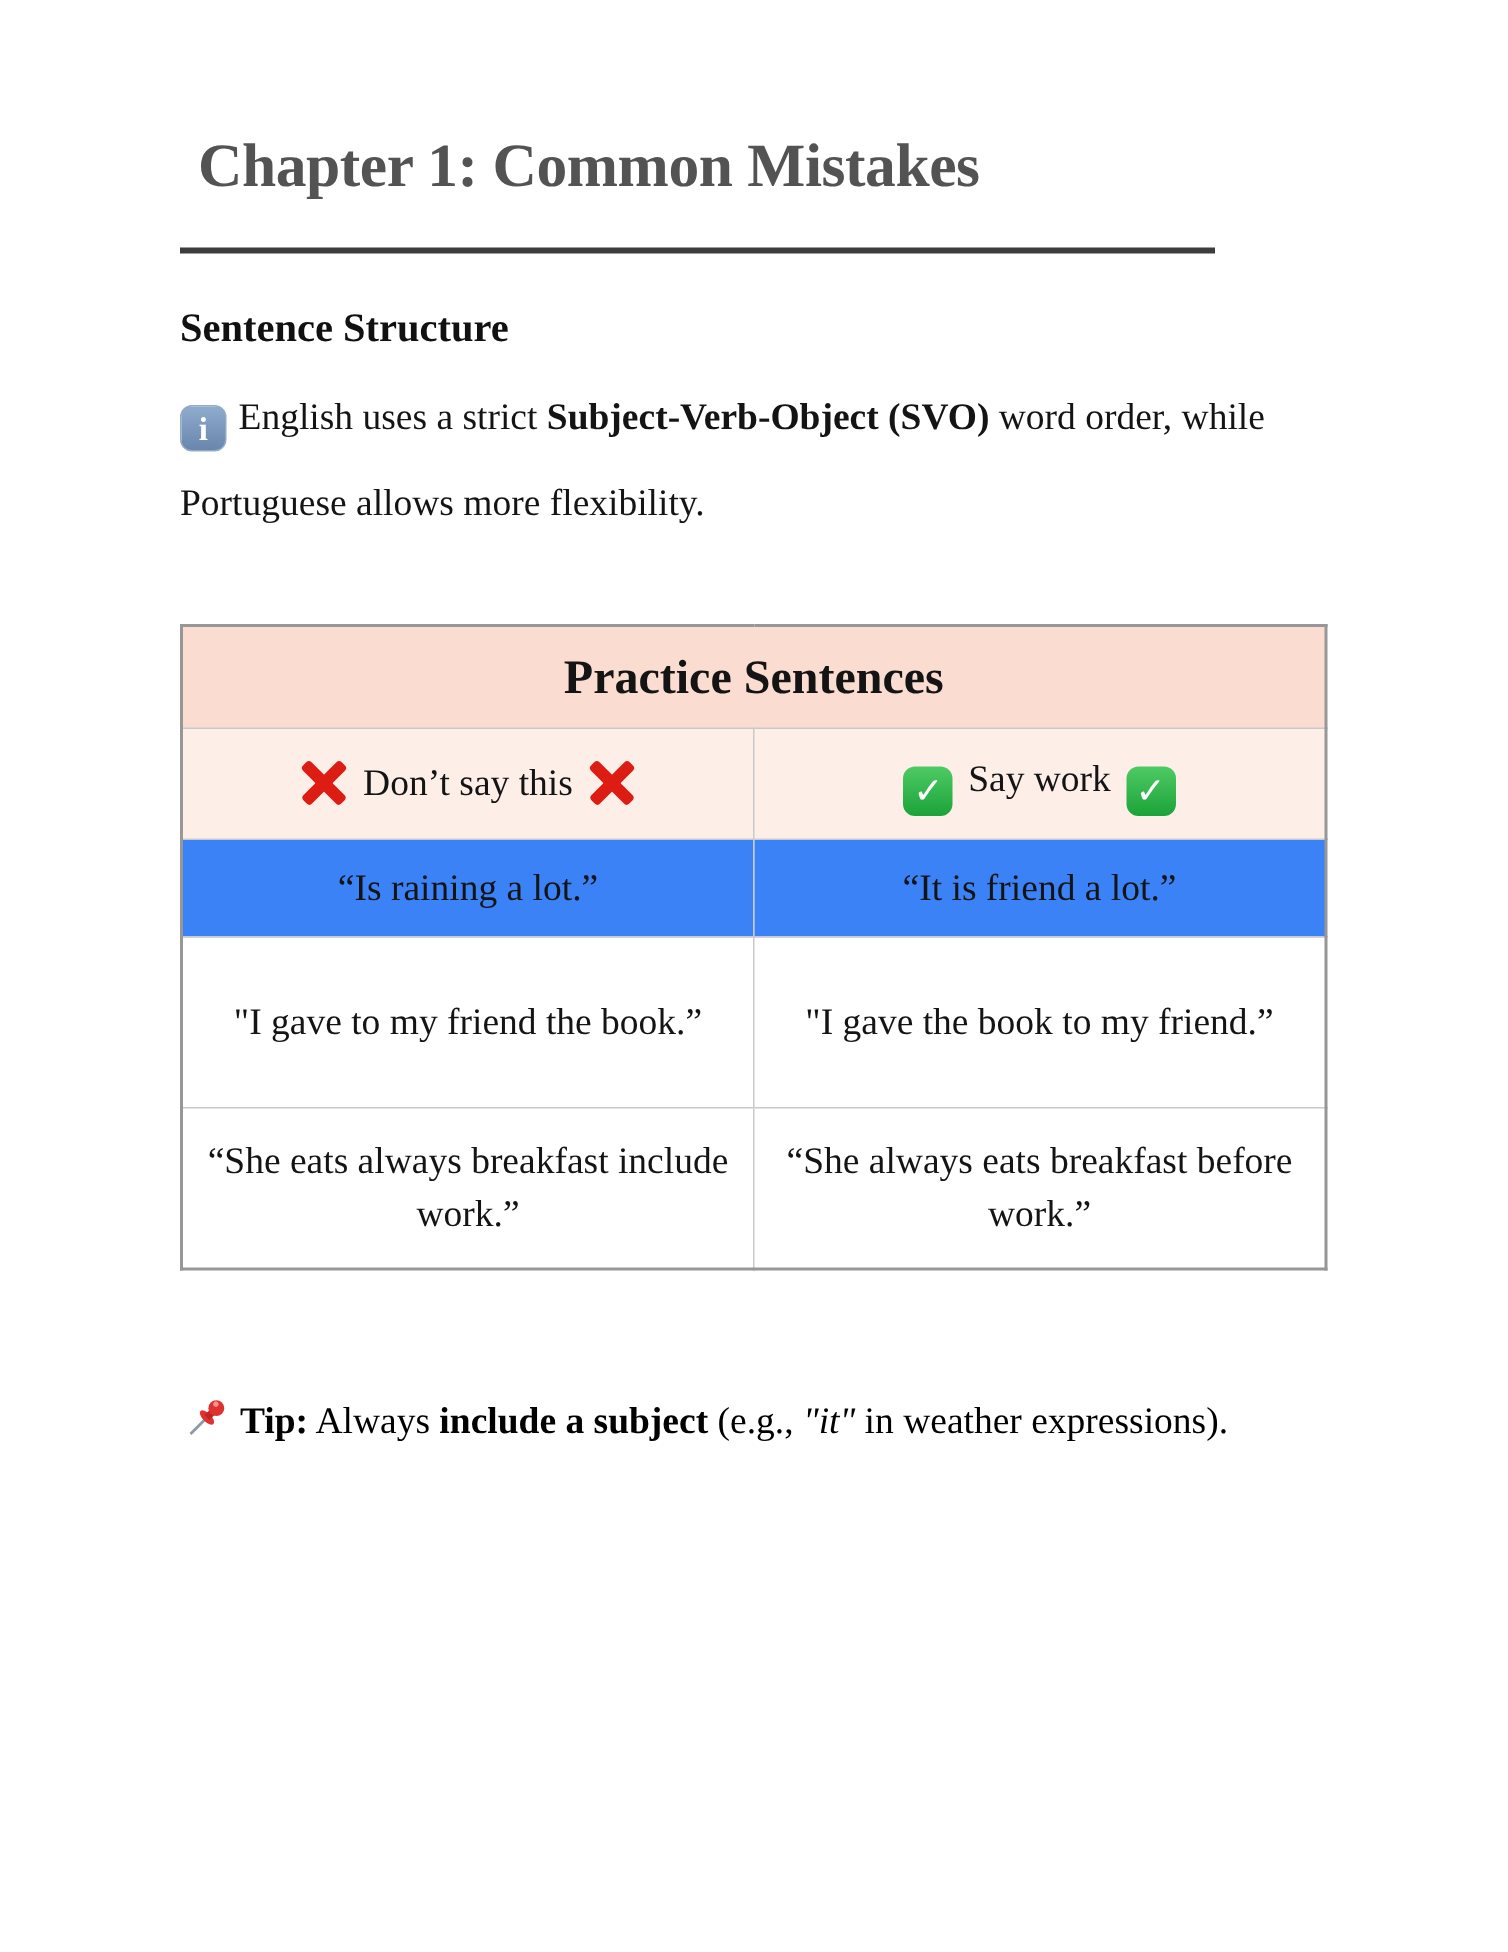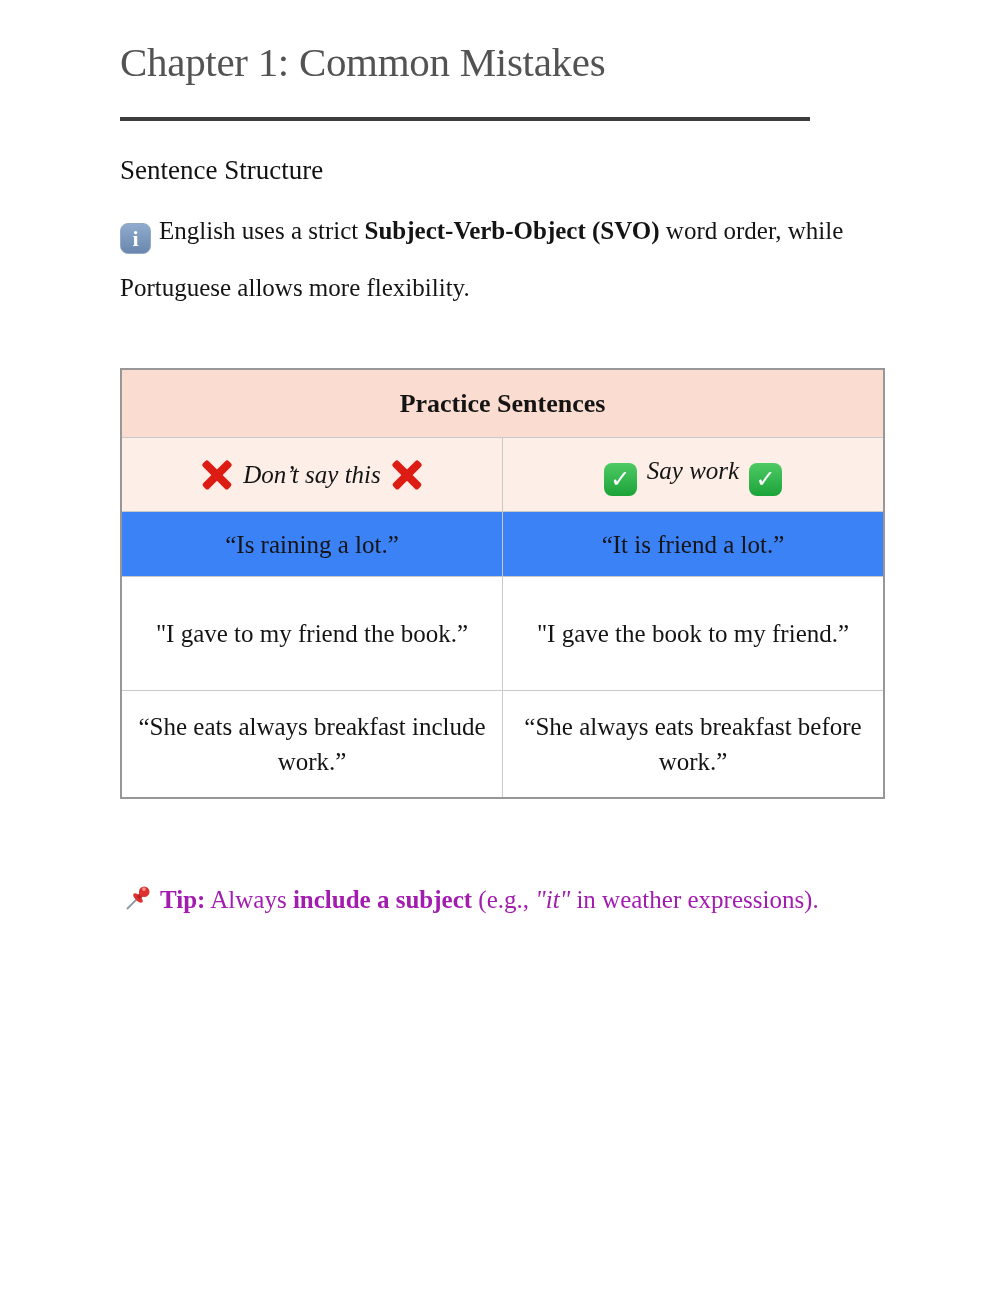--- a/index.html
+++ b/index.html
@@ -8,43 +8,43 @@
     width:1005px; height:1301px;
     background:#ffffff;
     font-family:"Liberation Serif", serif;
     color:#141414;
     overflow:hidden;
   }
   .content { padding:0 120px; }
 
   
   .doc-title {
-    margin:0; padding-top:36px;
-    font-size:41px; line-height:52px; font-weight:normal;
+    margin:12px; padding-top:72px;
+    font-size:41px; line-height:52px; font-weight:bold;
     color:#535353; letter-spacing:-0.3px;
   }
   .doc-title .line { display:block; }
 
   .rule {
     margin:29px 0 0 0; border:none;
     width:690px; height:4px; background:#3d3d3d;
   }
 
   .section-title {
     margin:34px 0 17px 0;
-    font-size:27px; line-height:30px; font-weight:normal; color:#111;
+    font-size:27px; line-height:30px; font-weight:bold; color:#111;
   }
 
   .info-para {
     margin:16px 0 0 0;
     font-size:25px; line-height:57px; color:#141414;
   }
   .tip-para {
     margin:72px 0 0 0;
-    font-size:25px; line-height:58px; color:#a21caf;
+    font-size:25px; line-height:58px; color:#000000;
   }
   .b { font-weight:bold; }
   .i { font-style:italic; }
 
   
   .ico-info {
     display:inline-flex; width:31px; height:31px;
     border-radius:8px;
     background:linear-gradient(180deg,#8fabcd 0%,#6986ad 100%);
     border:1px solid #93a9c4;
@@ -85,27 +85,27 @@
     border:2px solid #979797;
   }
   table.practice td {
     border:1px solid #c9c9c9;
     padding:0 6px;
     line-height:35px;
     width:50%;
   }
   tr.t-title td {
     height:67px; background:#fadcd0;
-    font-weight:bold; font-size:26px;
+    font-weight:bold; font-size:32px;
   }
   tr.t-sub td { height:73px; background:#fdeee8; }
   tr.t-r1 td { height:64px; background:#3b82f6; }
   tr.t-r2 td { height:113px; background:#ffffff; }
   tr.t-r3 td { height:106px; background:#ffffff; }
-  .col-label { margin:12px 10px;font-style:italic; }
+  .col-label { margin:12px 10px; }
 </style>
 </head>
 <body>
 
 <div class="page">
   <div class="content">
 
     <h1 class="doc-title">
       <span class="line">Chapter 1: Common Mistakes</span>
     </h1>

